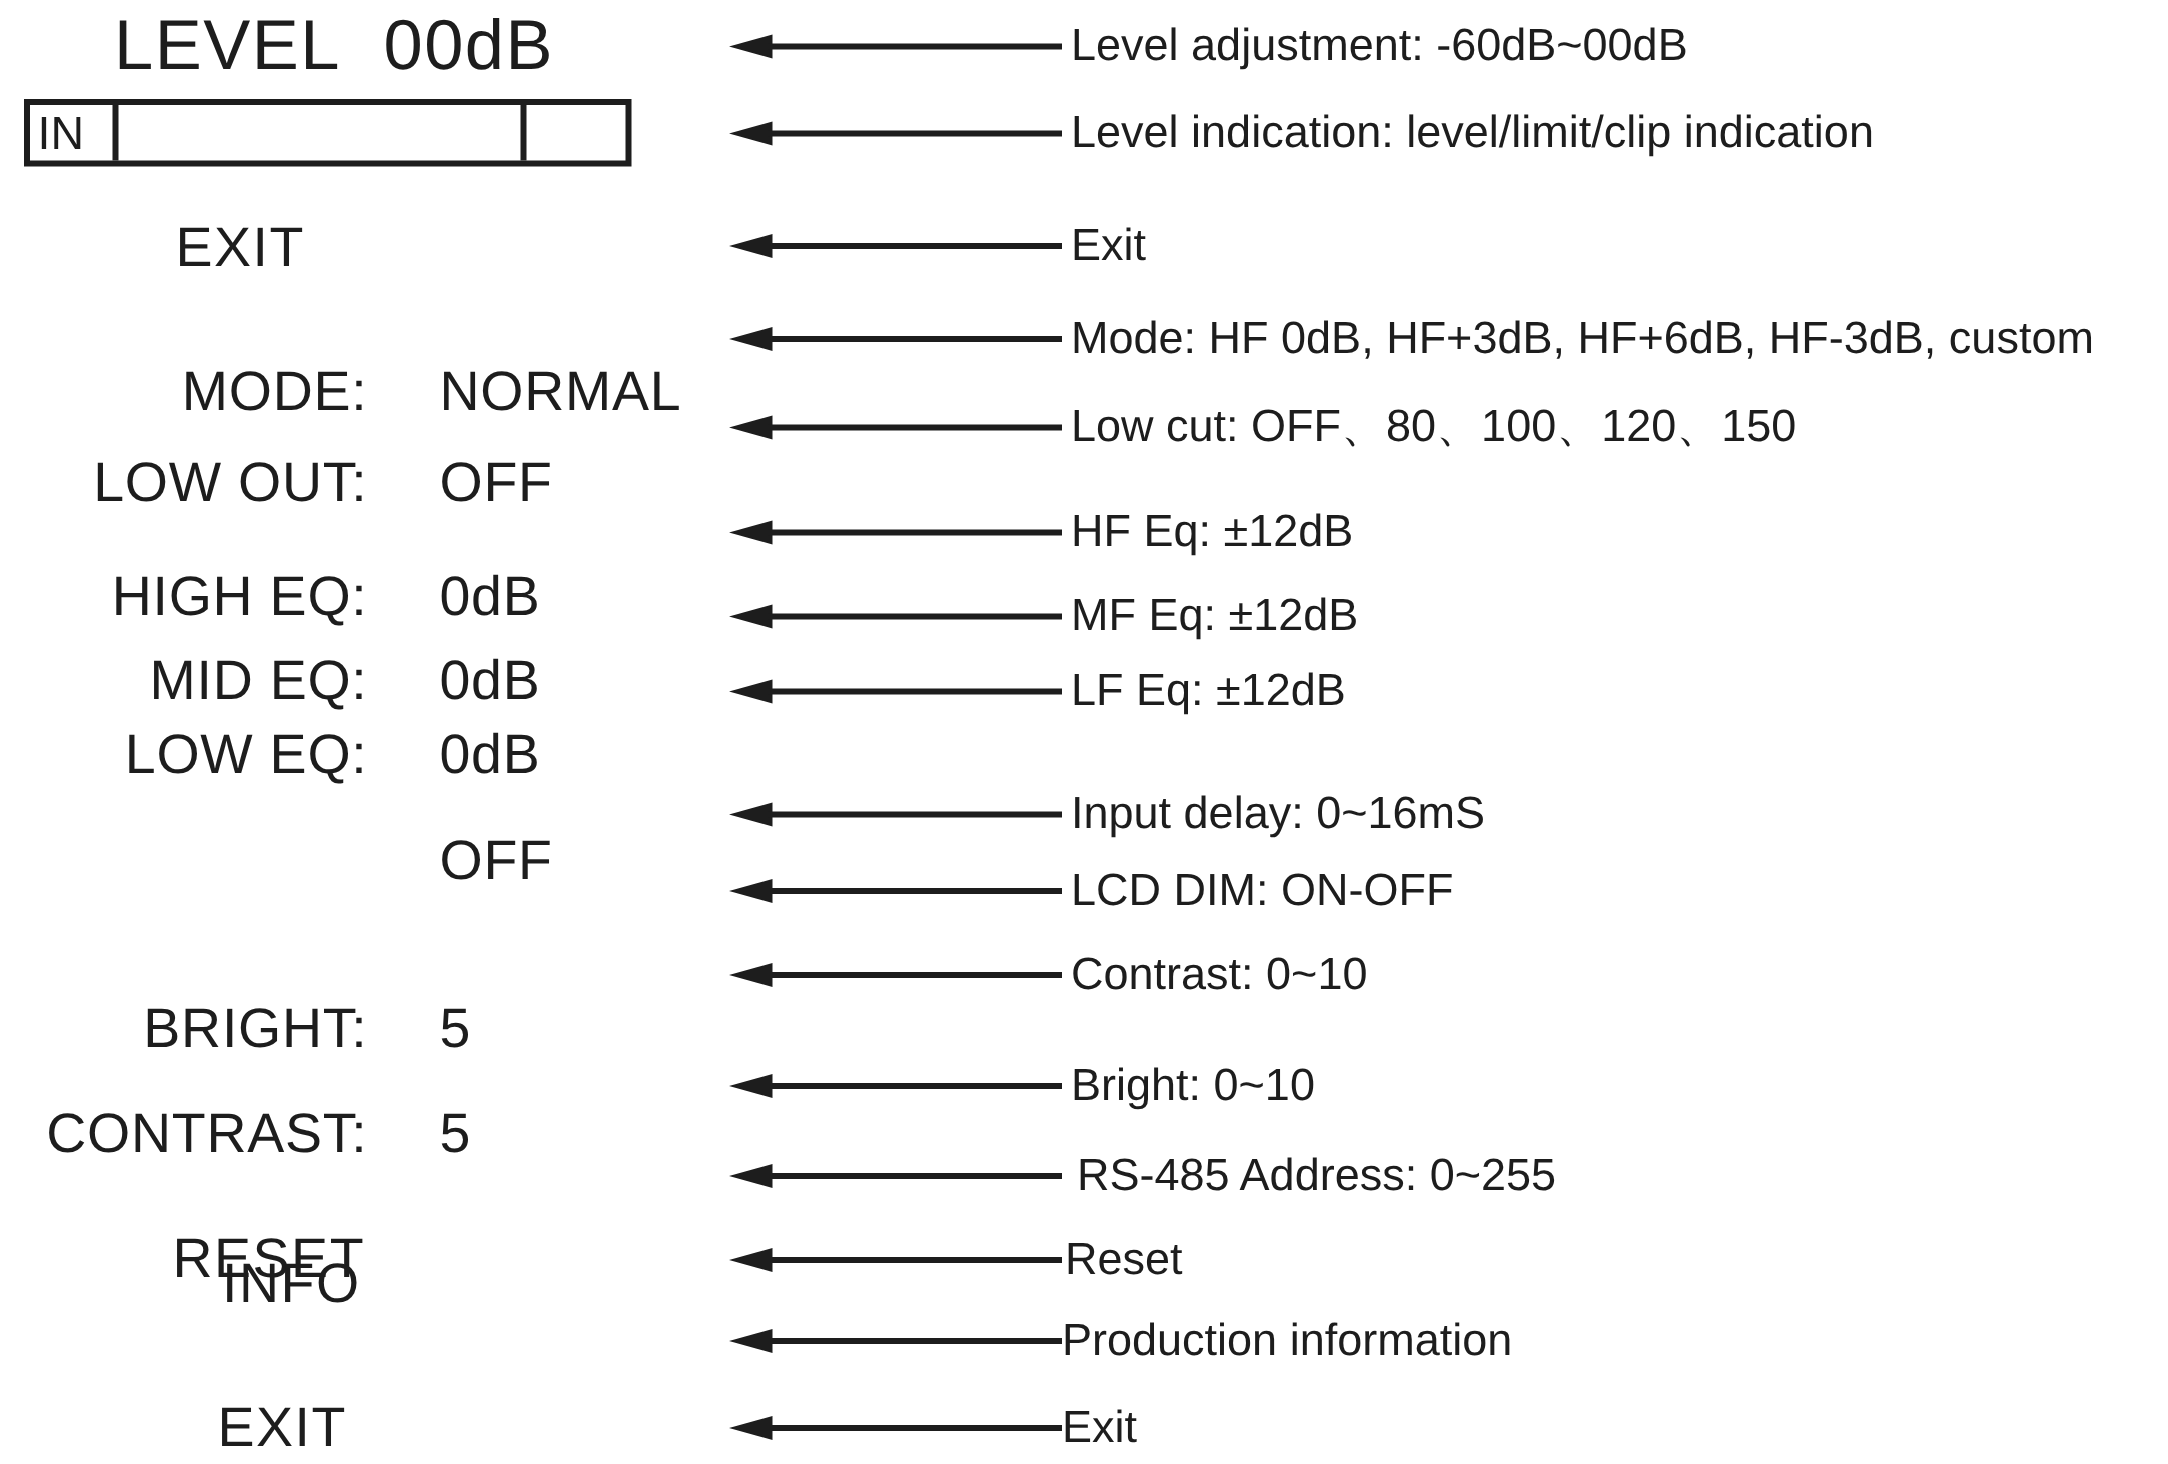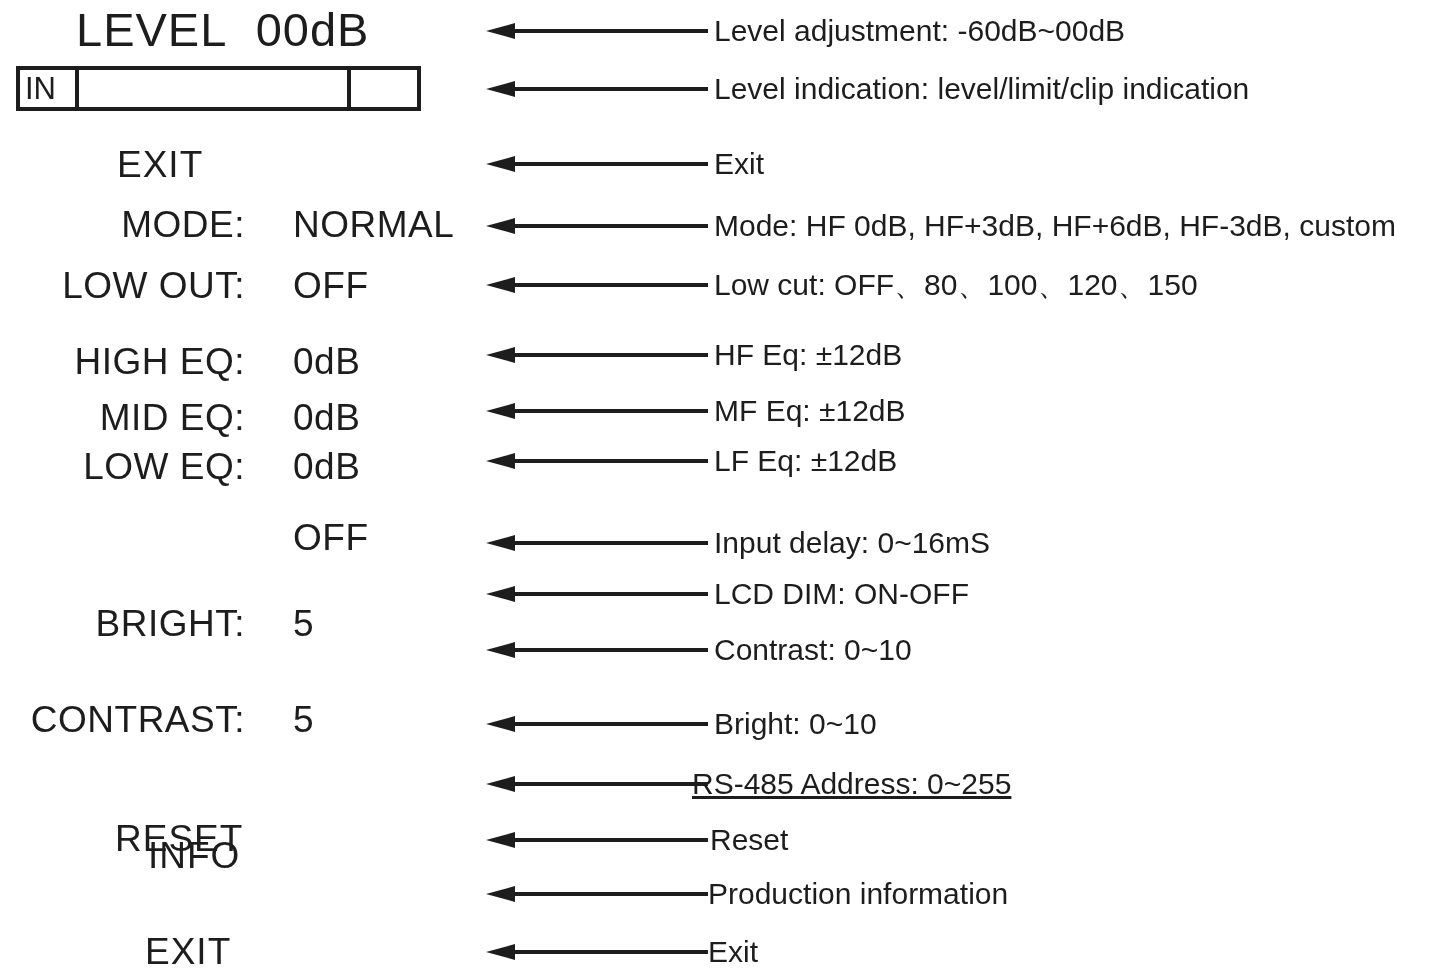--- a/index.html
+++ b/index.html
@@ -49,20 +49,21 @@
   .meter-cell-right { width: 66px; }
 
   .menu-row {
     position: absolute;
     left: 0;
     width: 480px; height: 40px;
     font-size: 37px;
     line-height: 40px;
     letter-spacing: 0.5px;
     white-space: nowrap;
+    margin-top: 36px;
   }
   .menu-row .lbl {
     position: absolute;
     left: 0; top: 0;
     width: 245px;
     text-align: right;
   }
   .menu-row .val {
     position: absolute;
     left: 293px; top: 0;
@@ -141,21 +142,21 @@
     <span class="lbl">MID EQ:</span>
     <span class="val">0dB</span>
   </div>
   <div class="menu-row" style="top:447px;">
     <span class="lbl">LOW EQ:</span>
     <span class="val">0dB</span>
   </div>
   <div class="menu-row" style="top:518px;">
     <span class="val">OFF</span>
   </div>
-  <div class="menu-row" style="top:604px;">
+  <div class="menu-row" style="top:630px;">
     <span class="lbl">BRIGHT:</span>
     <span class="val">5</span>
   </div>
   <div class="menu-row" style="top:700px;">
     <span class="lbl">CONTRAST:</span>
     <span class="val">5</span>
   </div>
 
   <div class="menu-single" style="left:115px; top:819px;">RESET</div>
   <div class="menu-single" style="left:148px; top:836px;">INFO</div>
@@ -243,21 +244,21 @@
         <span class="head"></span>
         <span class="shaft"></span>
       </div>
     <div class="txt">Bright: 0~10</div>
   </div>
   <div class="ann" style="top:767px;">
     <div class="arrow">
         <span class="head"></span>
         <span class="shaft"></span>
       </div>
-    <div class="txt" style="left:206px;text-decoration:underline;">RS-485 Address: 0~255</div>
+    <div class="txt" style="left:232px;">RS-485 Address: 0~255</div>
   </div>
   <div class="ann" style="top:823px;">
     <div class="arrow">
         <span class="head"></span>
         <span class="shaft"></span>
       </div>
     <div class="txt" style="left:224px;">Reset</div>
   </div>
   <div class="ann" style="top:877px;">
     <div class="arrow">

